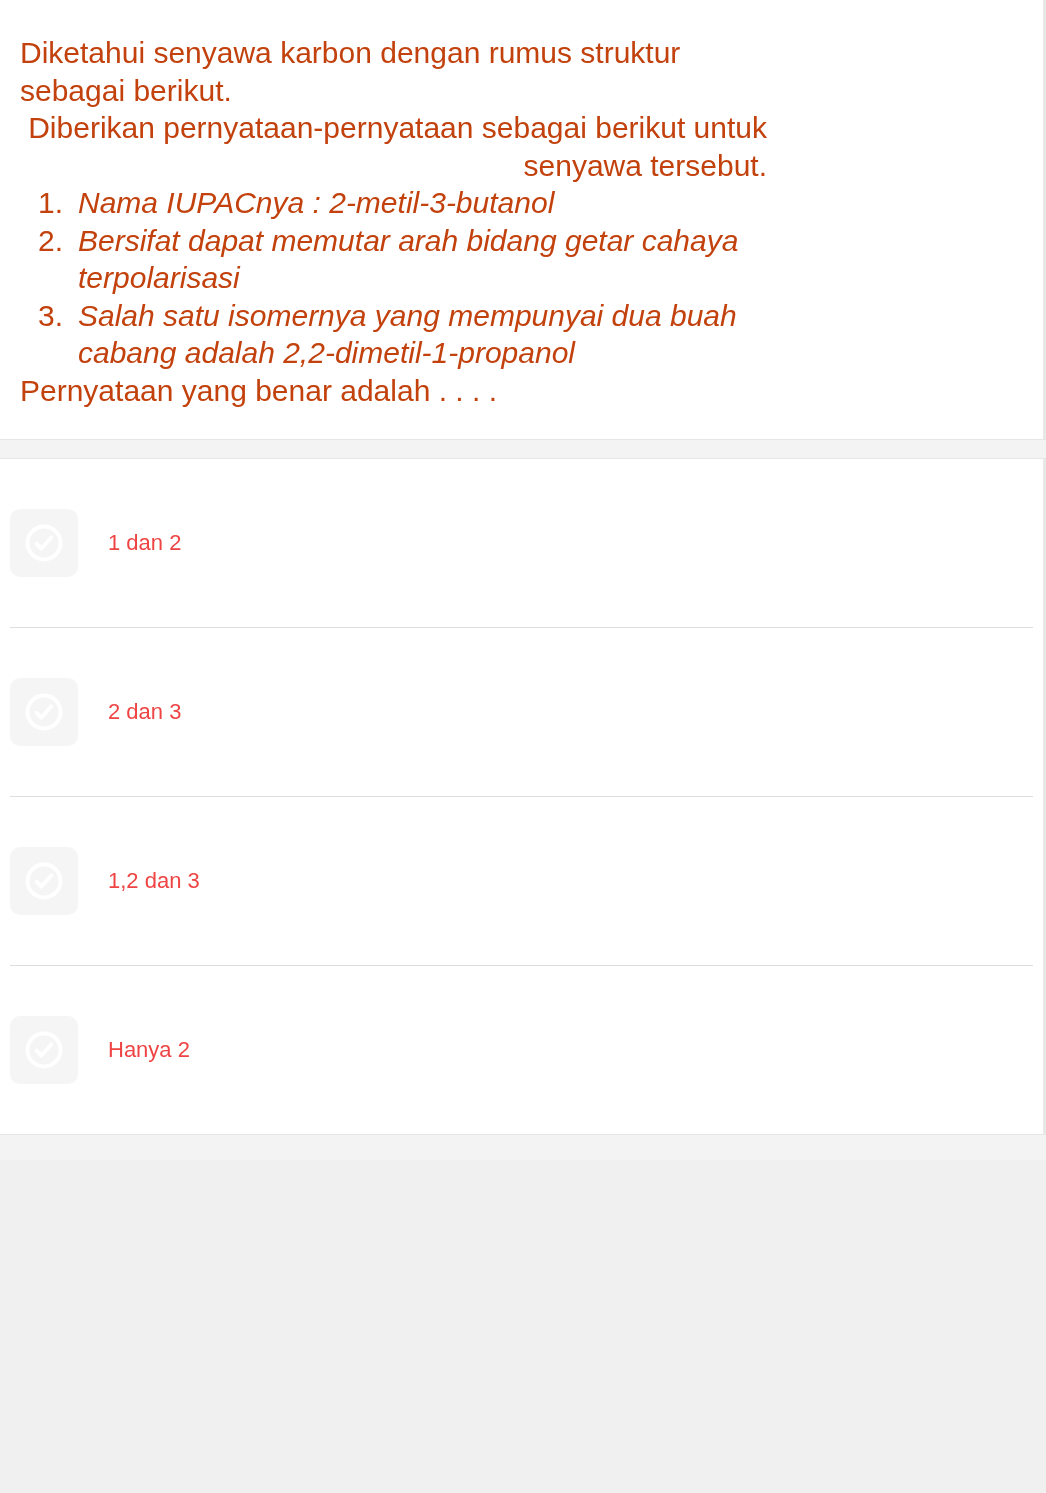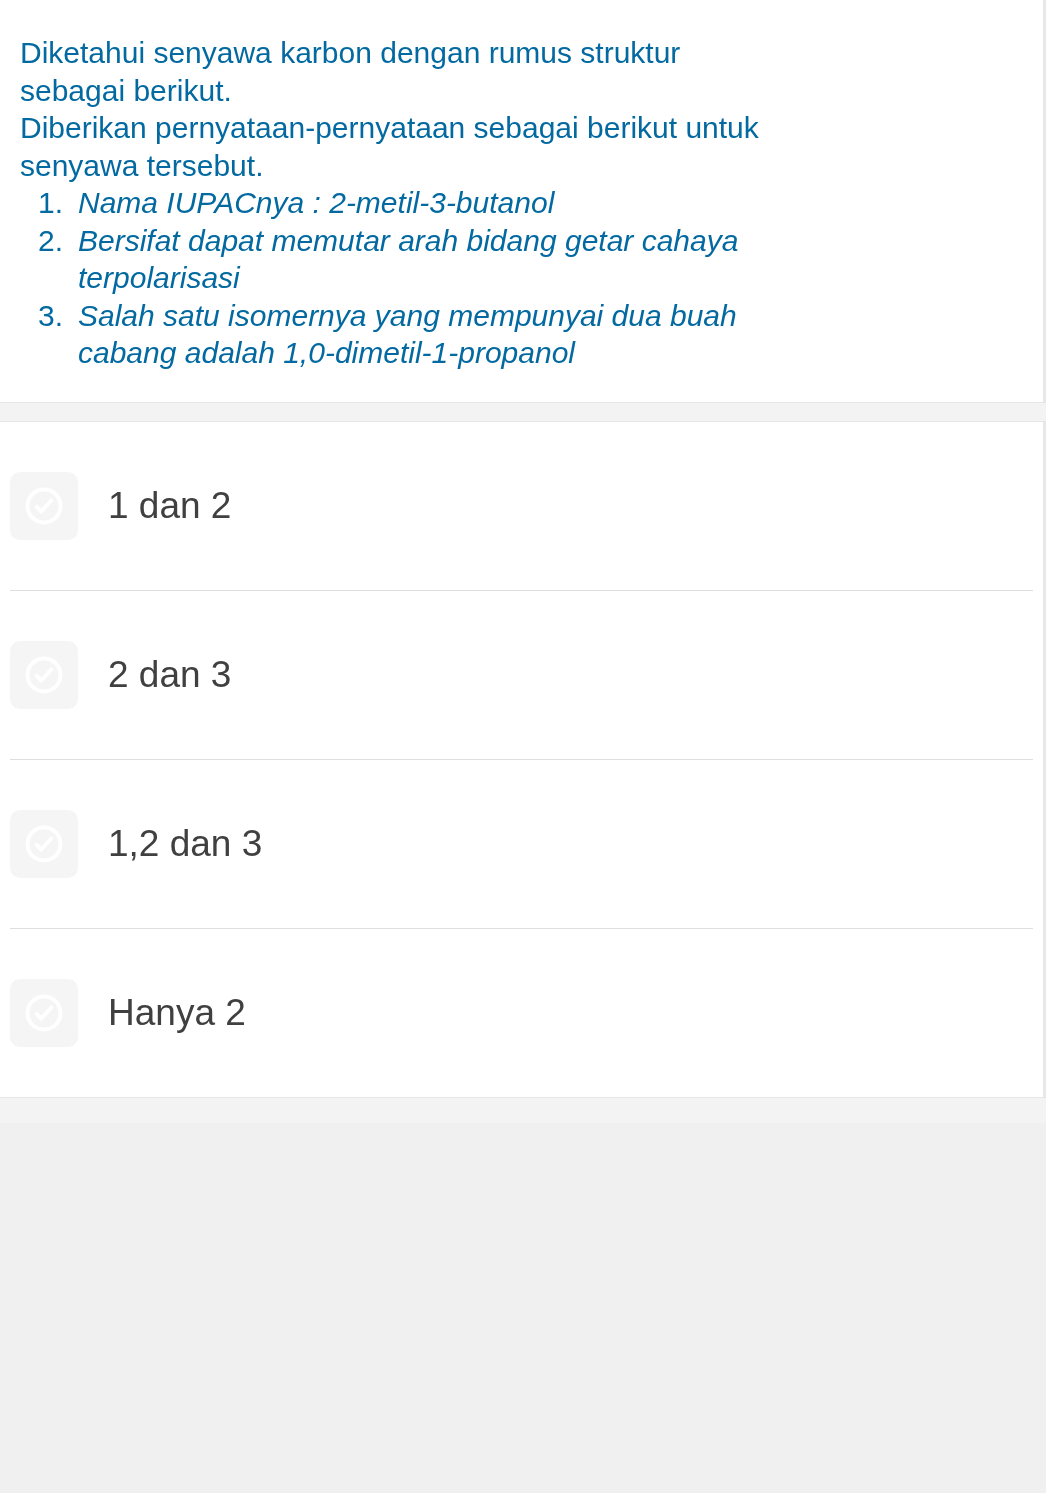--- a/index.html
+++ b/index.html
@@ -14,21 +14,21 @@
       height: 1493px;
     }
     .question-container {
       background: #ffffff;
       border-right: 3px solid #e8e8e8;
     }
     .question-text {
       padding: 34px 36px 30px 20px;
       font-size: 30px;
       line-height: 1.25;
-      color: #0369a1;
+      color: #c2410c;
     }
     .statements-list {
       list-style: none;
       padding-left: 10px;
     }
     .statements-list li {
       display: flex;
       padding: 0;
     }
     .statement-number {
@@ -76,50 +76,51 @@
       align-items: center;
       justify-content: center;
       margin-right: 30px;
       flex-shrink: 0;
     }
     .option-checkbox svg {
       width: 44px;
       height: 44px;
     }
     .option-label {
-      font-size: 37px;
-      color: #404040;
+      font-size: 22px;
+      color: #ef4444;
     }
     .bottom-spacer {
       height: 26px;
       background: #f3f3f3;
       border-top: 1px solid #e6e6e6;
     }
   </style>
 </head>
 <body>
 
 <div class="question-container">
   <div class="question-text">
     <div style="padding-right:230px;">Diketahui senyawa karbon dengan rumus struktur sebagai berikut.</div>
-    <div style="padding-right:240px;">Diberikan pernyataan-pernyataan sebagai berikut untuk senyawa tersebut.</div>
+    <div style="padding-right:240px;text-align:right;">Diberikan pernyataan-pernyataan sebagai berikut untuk senyawa tersebut.</div>
     <ol class="statements-list">
       <li>
         <span class="statement-number">1.</span>
         <span class="statement-text">Nama IUPACnya : 2-metil-3-butanol</span>
       </li>
       <li>
         <span class="statement-number">2.</span>
         <span class="statement-text">Bersifat dapat memutar arah bidang getar cahaya terpolarisasi</span>
       </li>
       <li>
         <span class="statement-number">3.</span>
-        <span class="statement-text">Salah satu isomernya yang mempunyai dua buah cabang adalah 1,0-dimetil-1-propanol</span>
+        <span class="statement-text">Salah satu isomernya yang mempunyai dua buah cabang adalah 2,2-dimetil-1-propanol</span>
       </li>
     </ol>
+    <div>Pernyataan yang benar adalah . . . .</div>
   </div>
 </div>
 
 <div class="divider"></div>
 
 <div class="options-container">
   <div class="option-item">
     <div class="option-checkbox">
       <svg viewBox="0 0 24 24" fill="none" stroke="#ffffff" stroke-width="2.2">
         <circle cx="12" cy="12" r="9"></circle>

